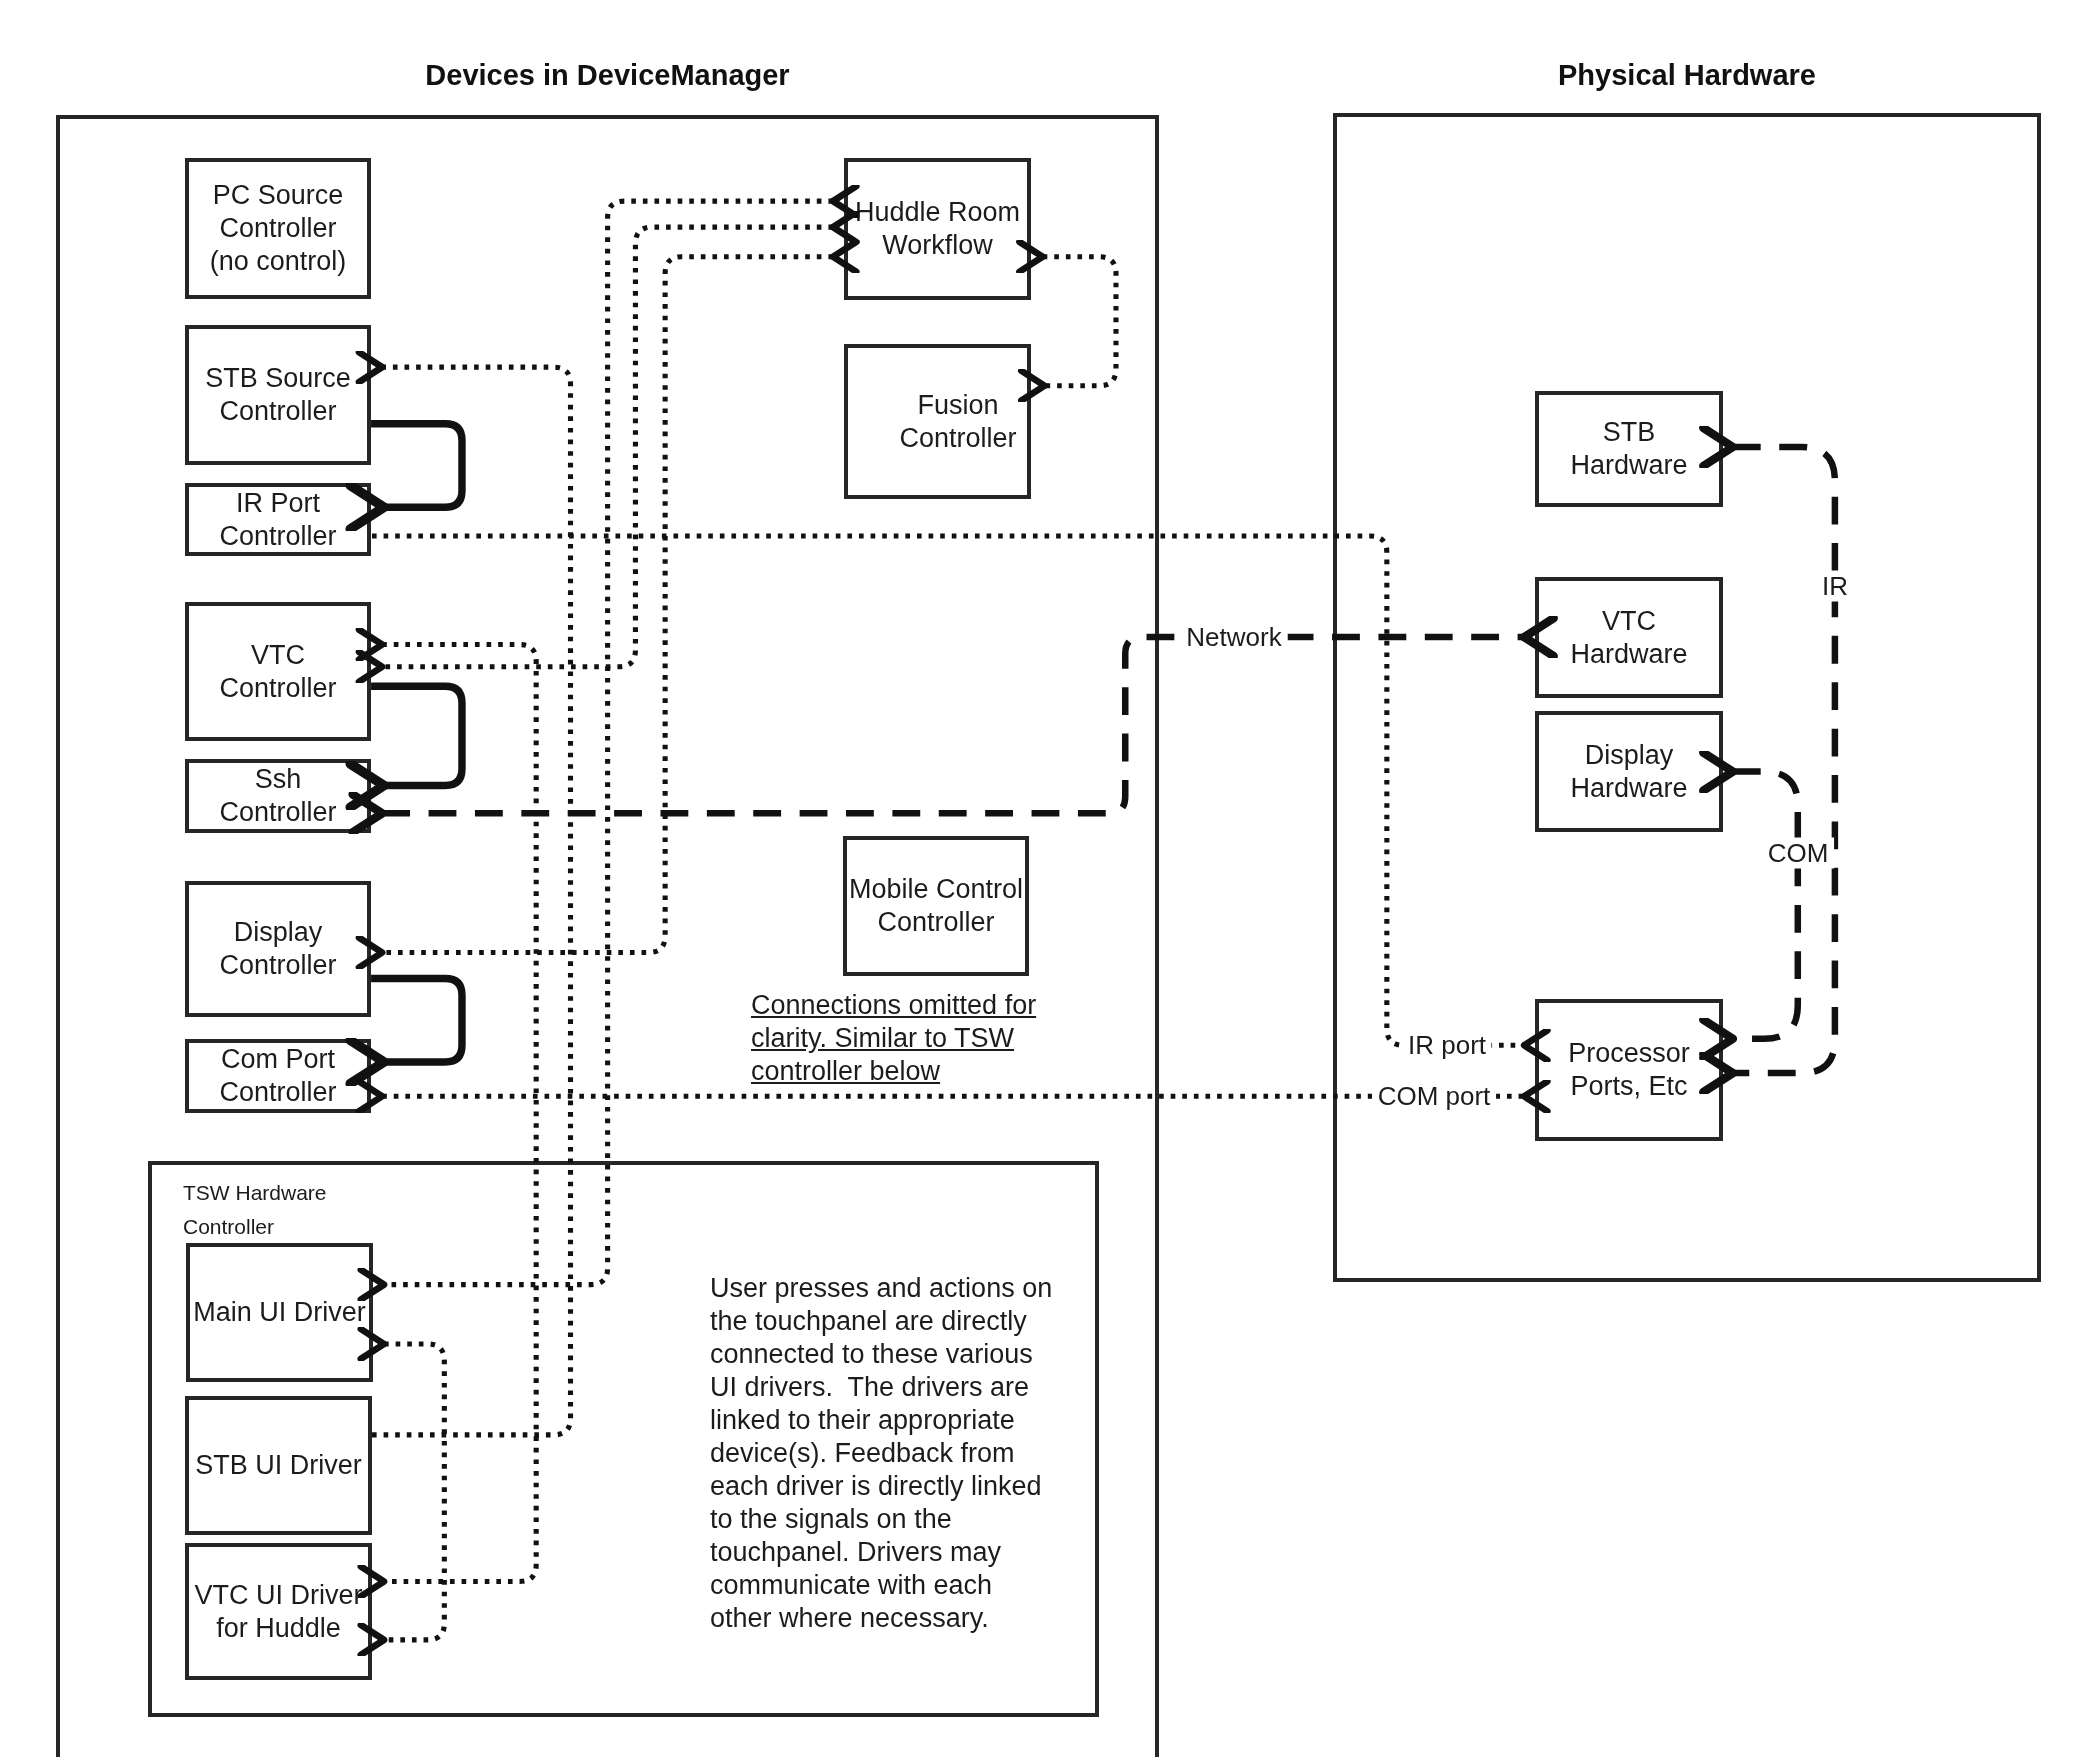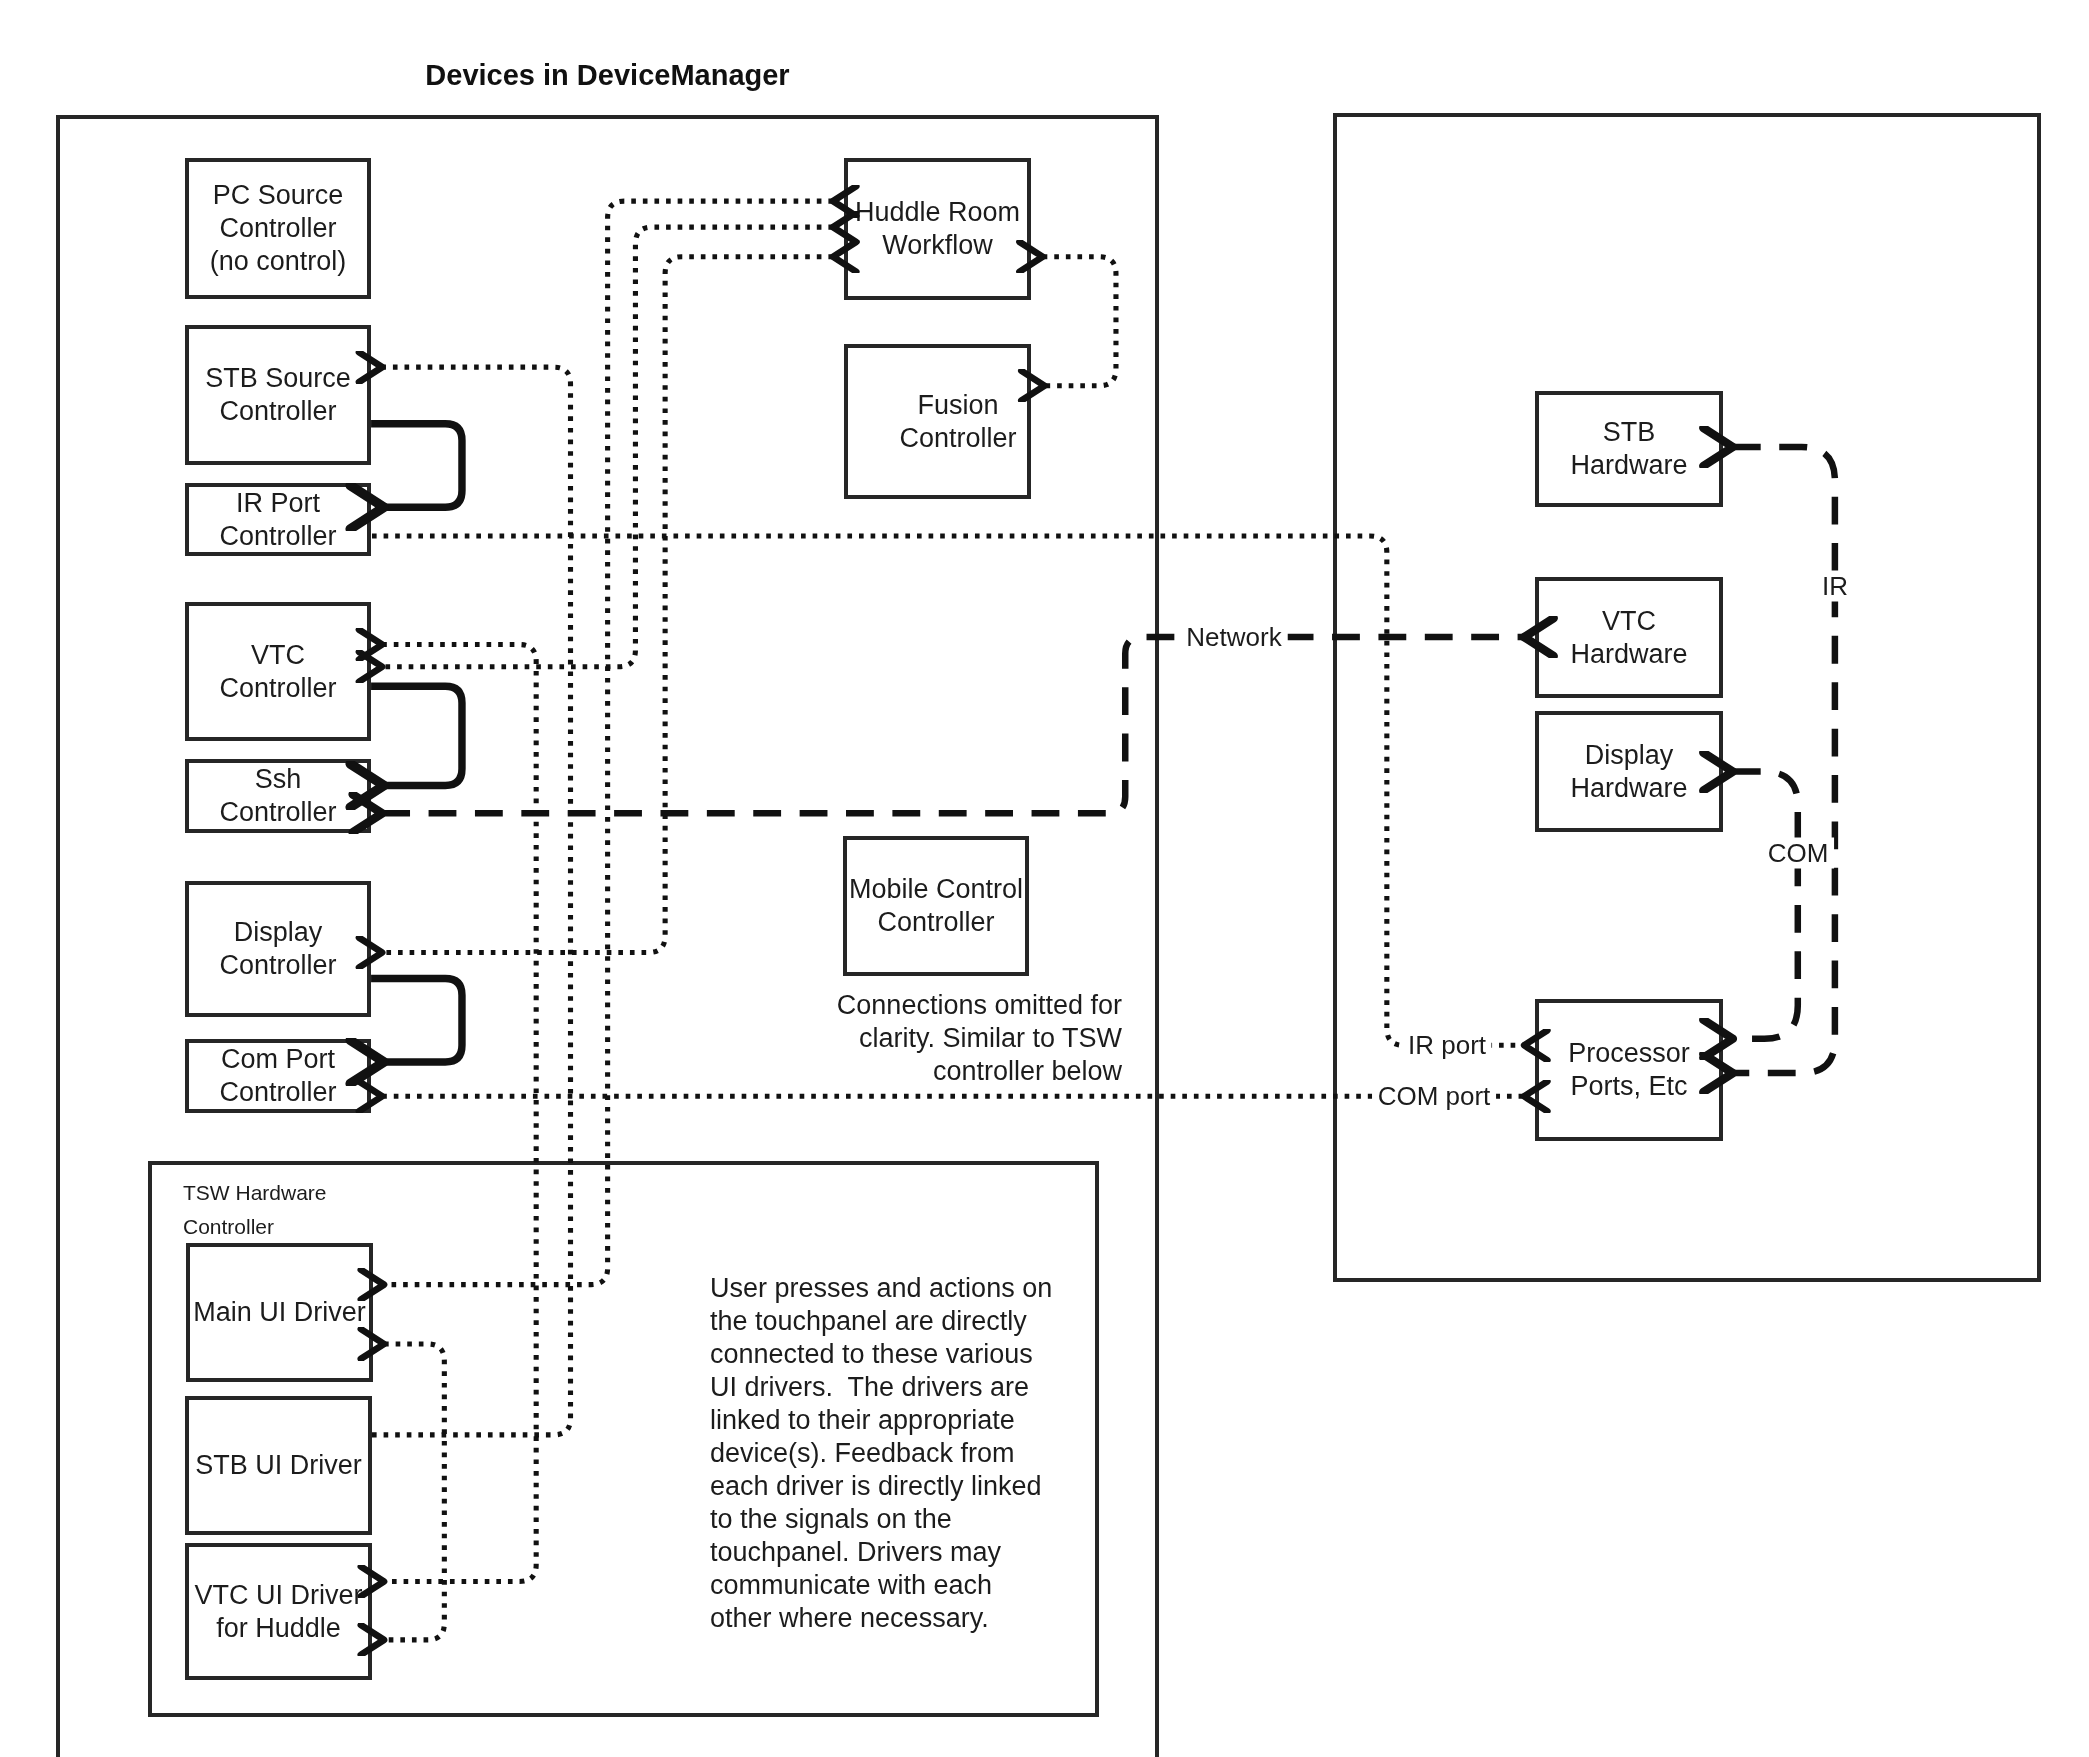--- a/index.html
+++ b/index.html
@@ -65,20 +65,21 @@
     pointer-events:none;
   }
   .boxlayer{position:absolute;left:0;top:0;width:100%;height:100%;z-index:10;}
 </style>
 </head>
 <body>
 
 <div id="canvas">
 
   <div class="title" style="left:56px;top:11px;width:1103px;">Devices in DeviceManager</div>
+  <div class="title" style="left:1333px;top:11px;width:708px;">Physical Hardware</div>
 
   <div class="boxlayer">
 
     <div class="container" style="left:56px;top:67px;width:1103px;height:1647px;"></div>
     <div class="container" style="left:1333px;top:65px;width:708px;height:1169px;"></div>
     <div class="container" style="left:148px;top:1113px;width:951px;height:556px;"></div>
     <div id="tsw-label" style="left:183px;top:1128px;">TSW Hardware
 Controller</div>
 
     <div class="box" style="left:185px;top:110px;width:186px;height:141px;">PC Source
@@ -96,21 +97,21 @@
 Controller</div>
     <div class="box" style="left:185px;top:991px;width:186px;height:74px;">Com Port
 Controller</div>
 
     <div class="box" style="left:844px;top:110px;width:187px;height:142px;">Huddle Room
 Workflow</div>
     <div class="box" style="left:844px;top:296px;width:187px;height:155px;padding-left:41px;">Fusion
 Controller</div>
     <div class="box" style="left:843px;top:788px;width:186px;height:140px;">Mobile Control
 Controller</div>
-    <div class="note" style="left:751px;top:941px;width:371px;text-align:right;">Connections omitted for
+    <div class="note" style="left:751px;top:941px;width:371px;text-align:left;text-decoration:underline;">Connections omitted for
 clarity. Similar to TSW
 controller below</div>
 
     <div class="box" style="left:186px;top:1195px;width:187px;height:139px;">Main UI Driver</div>
     <div class="box" style="left:185px;top:1348px;width:187px;height:139px;">STB UI Driver</div>
     <div class="box" style="left:185px;top:1495px;width:187px;height:137px;">VTC UI Driver
 for Huddle</div>
     <div class="note" style="left:710px;top:1224px;width:390px;">User presses and actions on
 the touchpanel are directly
 connected to these various

